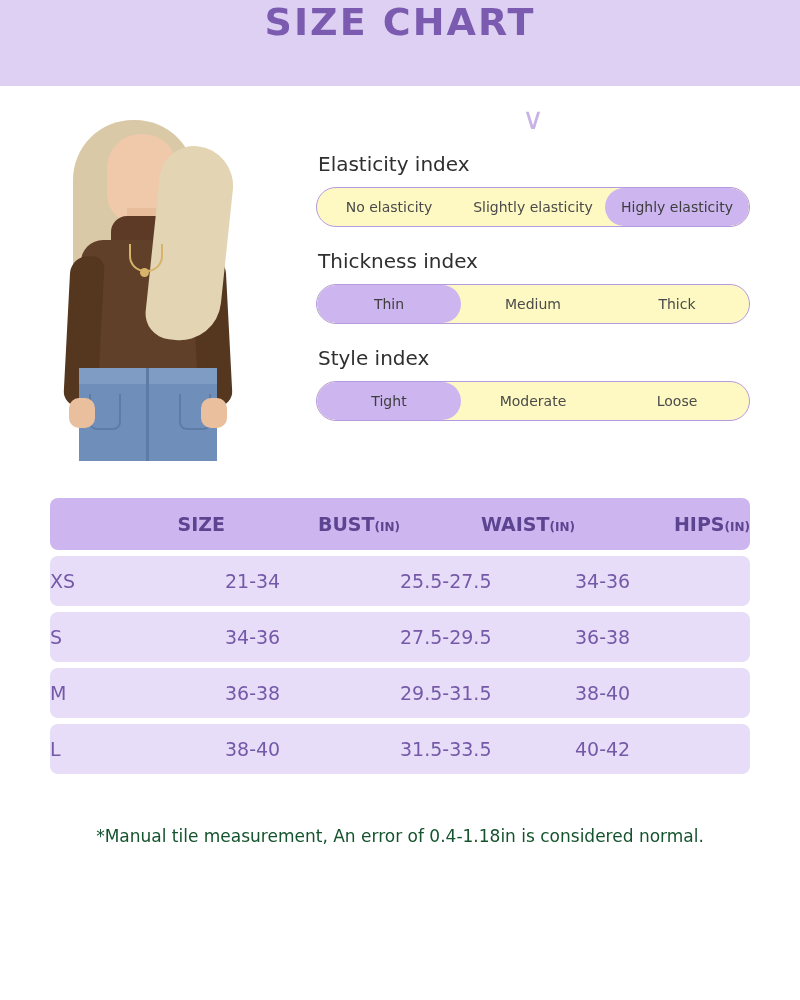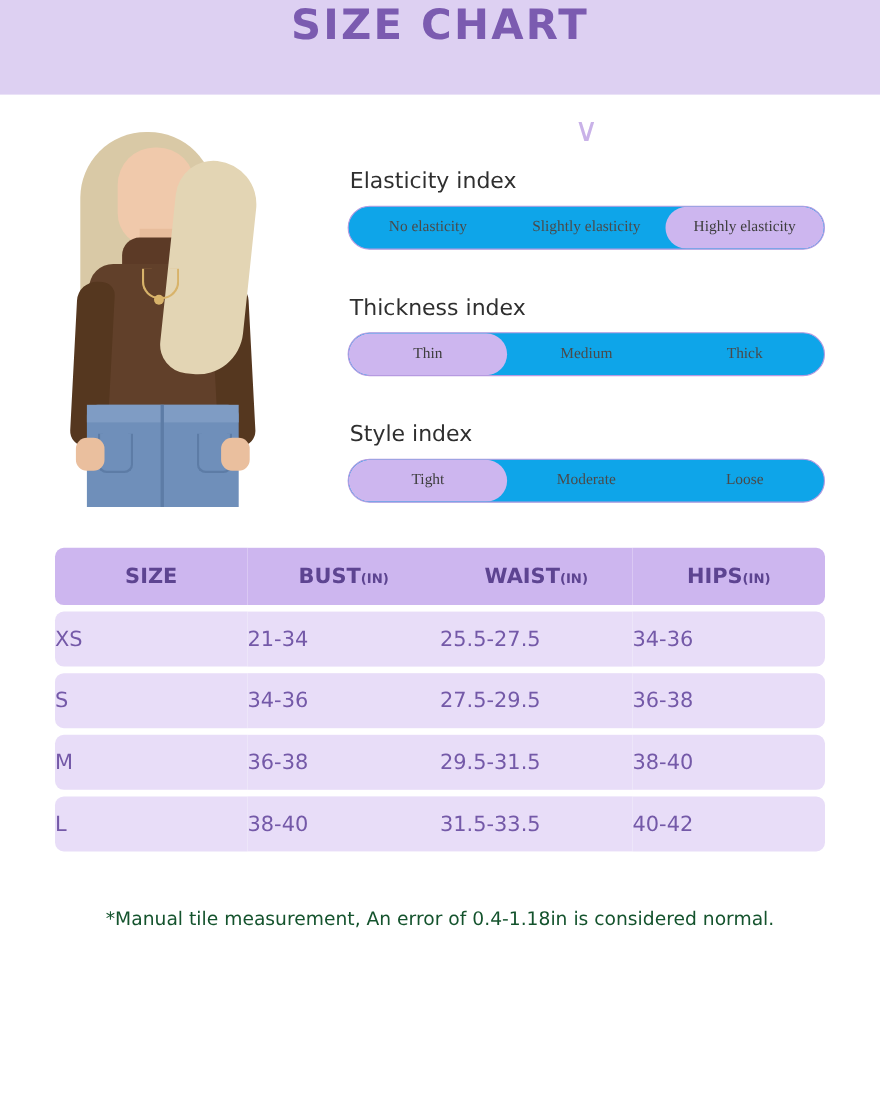--- a/index.html
+++ b/index.html
@@ -139,35 +139,34 @@
     display: flex;
     justify-content: center;
     margin: 0 0 18px 0;
   }
   .chevron {
     font-size: 30px;
     color: #c9b2e8;
     font-weight: 300;
     line-height: 1;
   }
-  .index-block { margin-bottom: 40px; }
+  .index-block { margin-bottom: 22px; }
   .index-title {
     font-size: 20px;
     color: #2f2f2f;
     margin: 0 0 11px 2px;
     font-weight: 400;
   }
   .pill-group {
     display: flex;
     border: 1.5px solid #b69ae0;
     border-radius: 22px;
     height: 38px;
     overflow: hidden;
-    background: #0ea5e9;
-    font-family: Liberation Serif, serif;
+    background: #fef9c3;
   }
   .pill {
     flex: 1;
     display: flex;
     align-items: center;
     justify-content: center;
     font-size: 14px;
     color: #4a4a4a;
     height: 100%;
   }
@@ -187,21 +186,21 @@
     border-collapse: separate;
     border-spacing: 0 6px;
     table-layout: fixed;
   }
   thead th {
     background: #cdb6ef;
     color: #5d4491;
     font-size: 19px;
     font-weight: 700;
     padding: 15px 0;
-    text-align: center;
+    text-align: right;
   }
   thead th:first-child { border-radius: 8px 0 0 8px; }
   thead th:last-child { border-radius: 0 8px 8px 0; }
   thead .unit {
     font-size: 12px;
     font-weight: 700;
     vertical-align: baseline;
   }
   tbody td {
     background: #e8ddf8;

